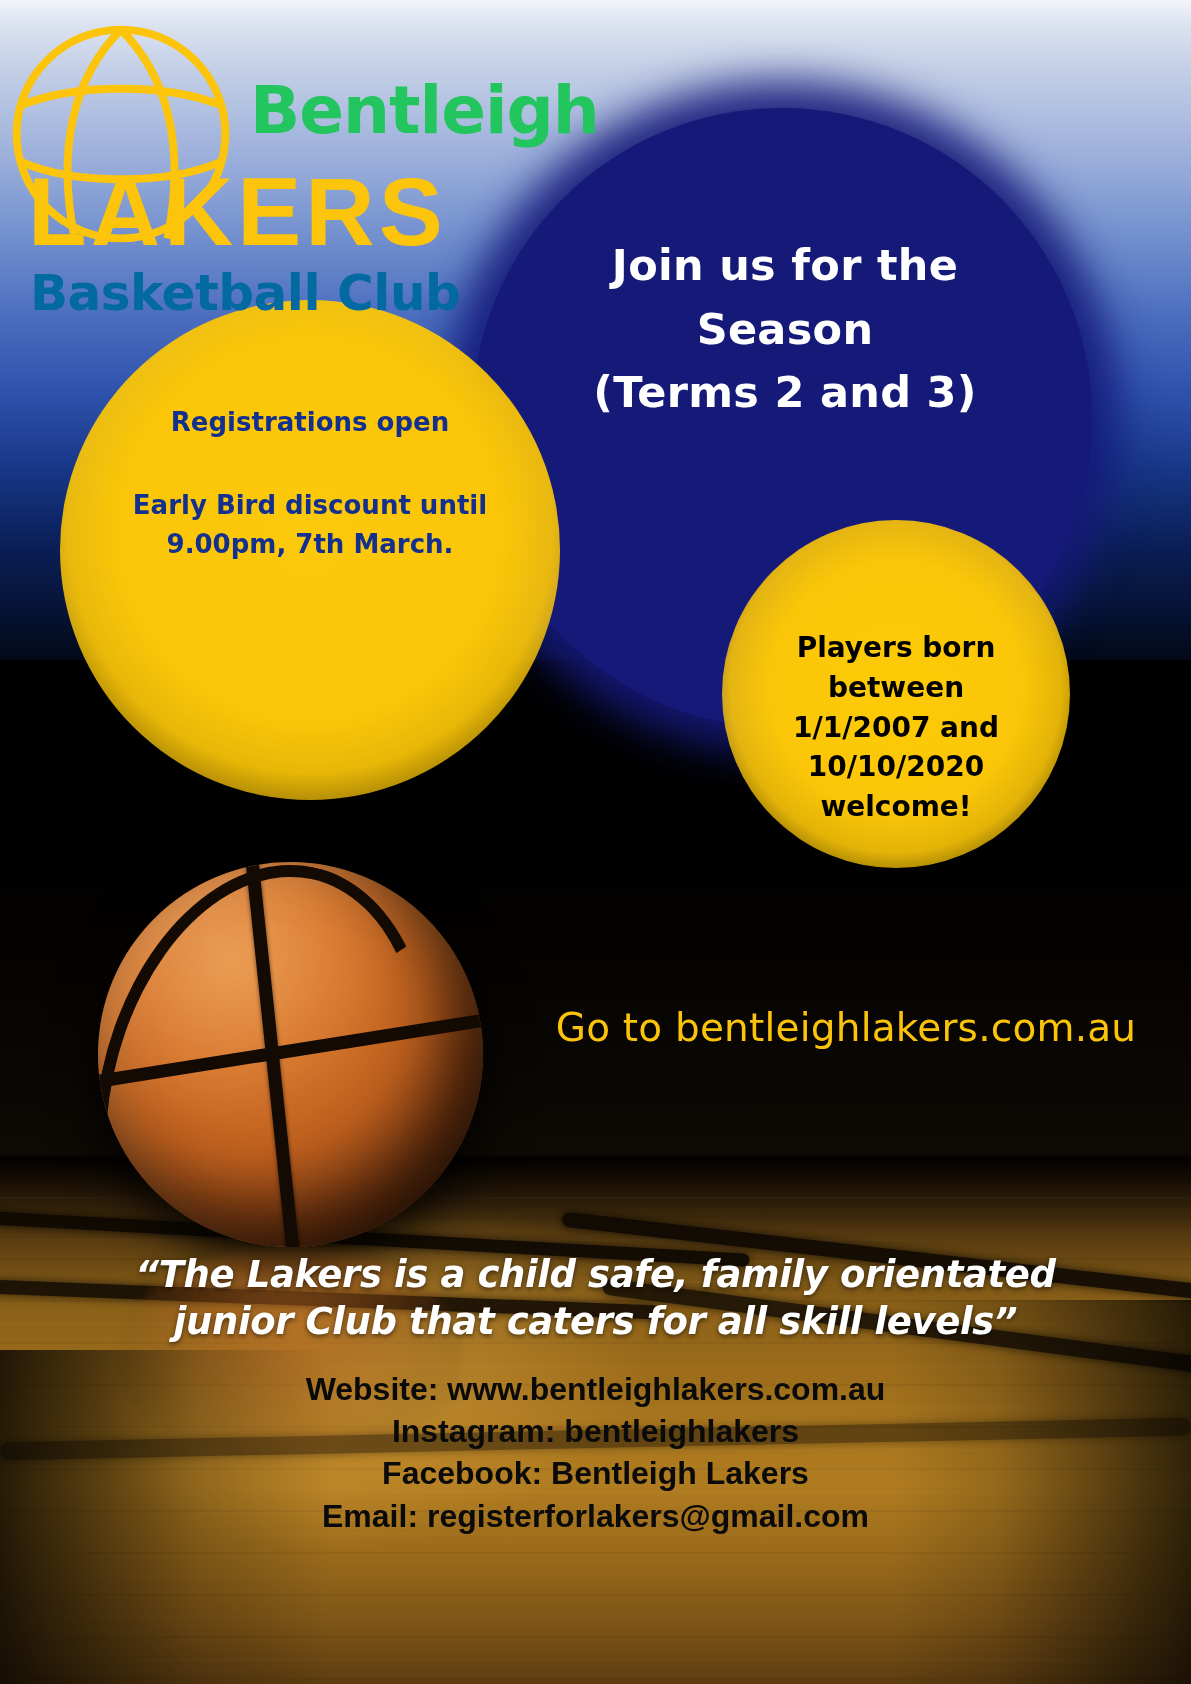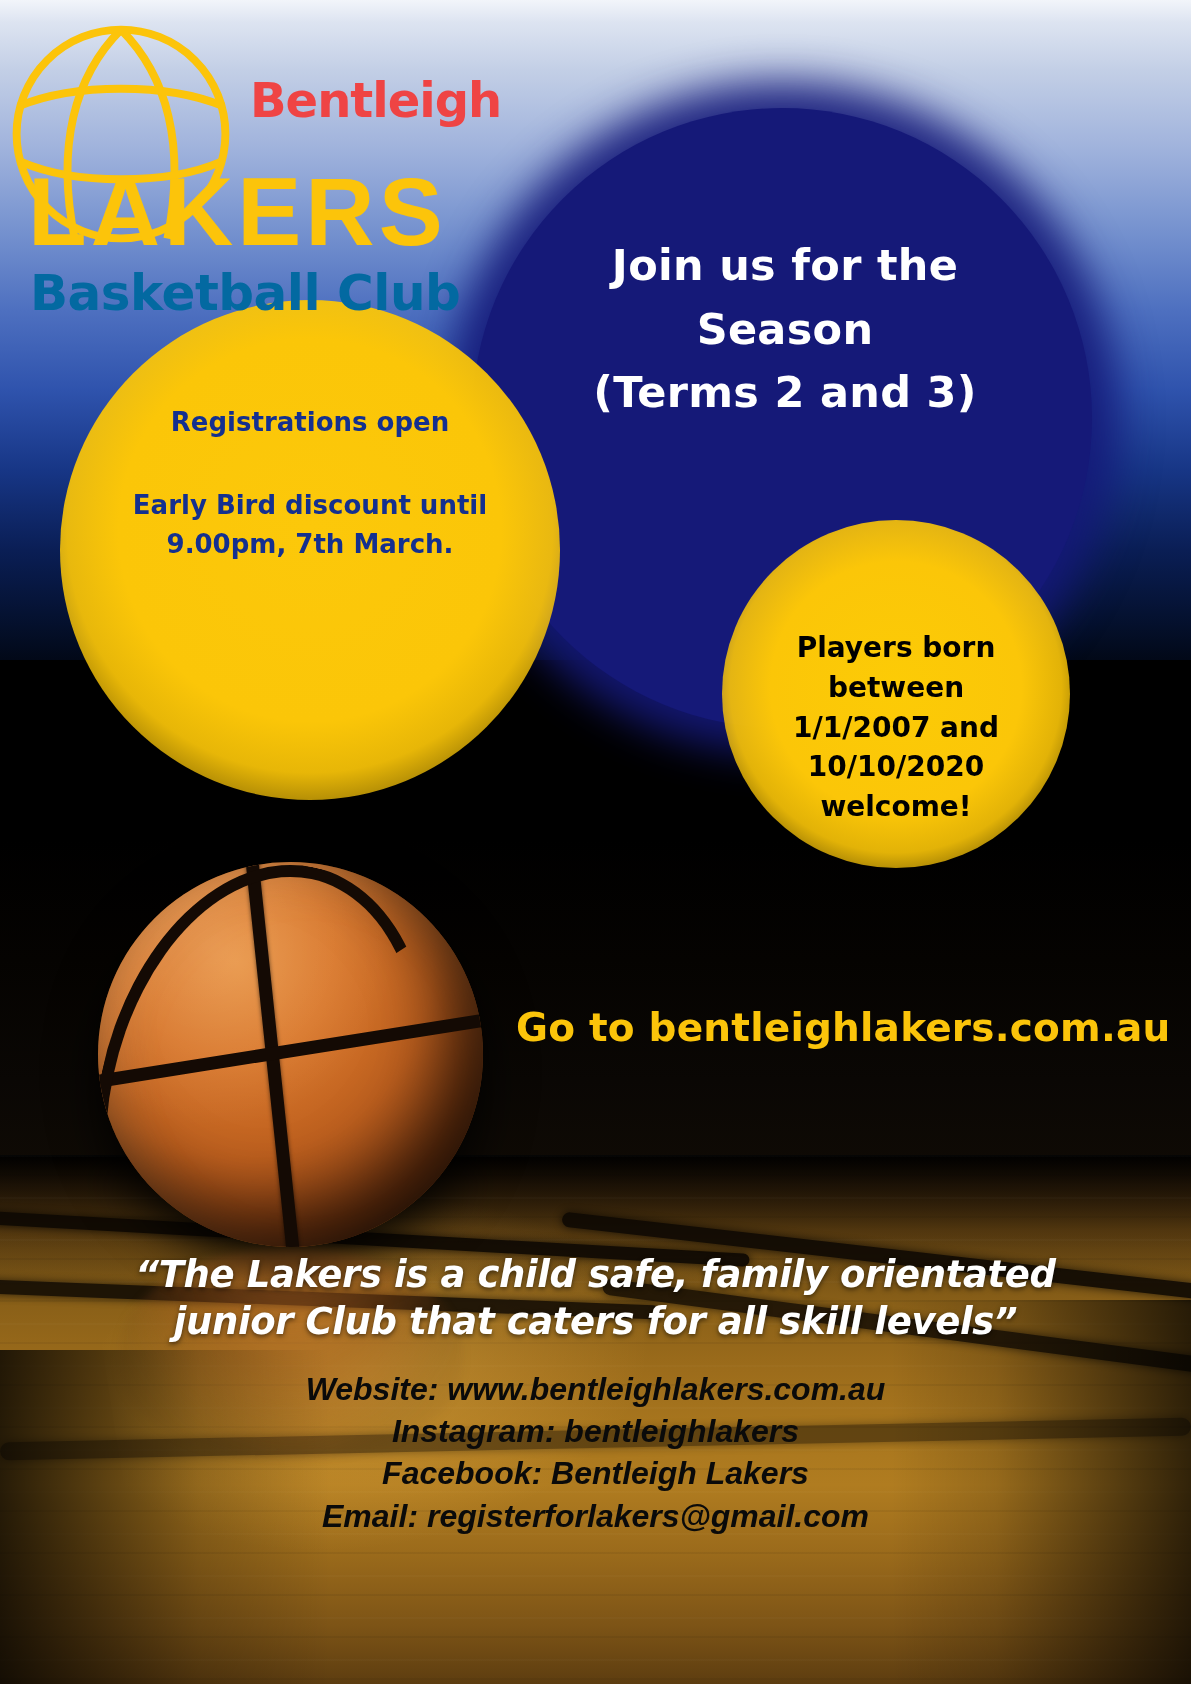--- a/index.html
+++ b/index.html
@@ -132,22 +132,22 @@
 
   
   .logo-ball{
     position:absolute; left:5px; top:18px; width:232px; height:232px;
   }
   .logo-ball svg{ width:100%; height:100%; display:block; }
 
   .logo-bentleigh{
     position:absolute; left:250px; top:72px;
     font-family:"DejaVu Sans", sans-serif;
-    font-size:48px; font-weight:700; letter-spacing:-1px;
-    color:#ef4444;
+    font-size:66px; font-weight:700; letter-spacing:-1px;
+    color:#22c55e;
   }
   .logo-lakers{
     position:absolute; left:28px; top:145px;
     font-family:"Liberation Sans", sans-serif;
     font-size:96px; font-weight:700; letter-spacing:4px;
     color:#fcc40a;
     margin-top:12px;
     -webkit-text-stroke:0px;
   }
   .club-line{
@@ -177,38 +177,39 @@
   .reg-gap{ height:44px; }
 
   .players-block{
     position:absolute; left:740px; top:596px; width:312px;
     text-align:center; color:#000000;
     font-size:28px; font-weight:700; line-height:1.42;margin-top:32px;
   }
 
   .goto-line{
     position:absolute; left:516px; top:1005px; width:660px;
-    color:#fbc40a; font-size:39px; font-weight:700; letter-spacing:.2px;
+    color:#fbc40a; font-size:39px; font-weight:400; letter-spacing:.2px;
     white-space:nowrap;
+    text-align:center;
   }
 
   .quote{
     position:absolute; left:60px; top:1252px; width:1071px;
     text-align:center; color:#ffffff;
     font-family:"DejaVu Sans", sans-serif;
     font-style:italic; font-weight:700;
     font-size:37px; line-height:1.26; letter-spacing:-.4px;
     text-shadow:0 2px 5px rgba(0,0,0,.55);
   }
 
   .contact{
     position:absolute; left:60px; top:1368px; width:1071px;
     text-align:center; color:#0a0a0a;
     font-family:"Liberation Sans", sans-serif;
-    font-weight:700; font-size:32px; line-height:1.32;font-style:italic;
+    font-weight:700; font-size:32px; line-height:1.32;
   }
 </style>
 </head>
 <body>
 
 <div class="poster">
 
   <div class="bg-sky"></div>
   <div class="bg-dark"></div>
   <div class="bg-floor"></div>

